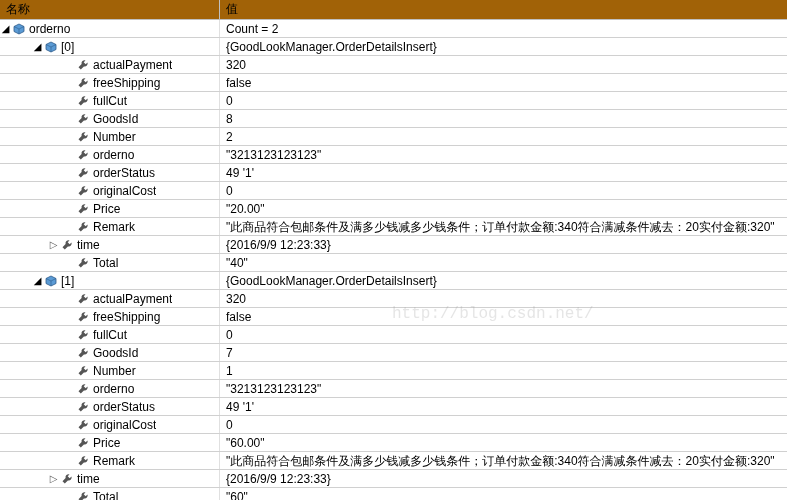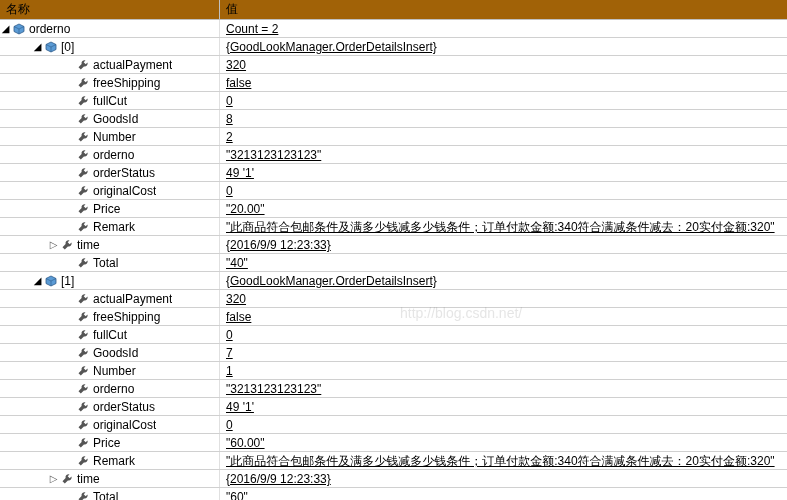--- a/index.html
+++ b/index.html
@@ -43,21 +43,20 @@
     align-items: center;
     border-right: 1px solid #e0e0e0;
     padding-right: 4px;
     overflow: hidden;
   }
   .value-cell {
     flex: 1;
     padding-left: 6px;
     overflow: hidden;
     text-overflow: ellipsis;
-    text-decoration: underline;
   }
   .indent { display:inline-block; width:16px; flex-shrink:0; }
   .tri {
     display:inline-block;
     width:11px;
     text-align:center;
     color:#606060;
     flex-shrink:0;
     font-size:10px;
     cursor:pointer;
@@ -70,24 +69,25 @@
     height:16px;
     align-items:center;
     justify-content:center;
     flex-shrink:0;
     margin-right:2px;
   }
   .label { overflow:hidden; text-overflow:ellipsis; }
   .watermark {
     position: absolute;
     top: 305px;
-    left: 400px;
+    left: 392px;
     color: rgba(150,150,150,0.25);
-    font-size: 14px;
+    font-size: 16px;
     pointer-events:none;
+    font-family:Liberation Mono, monospace;
   }
 </style>
 </head>
 <body>
 
 <div class="header">
   <div class="col-name">名称</div>
   <div class="col-value">值</div>
 </div>
 

